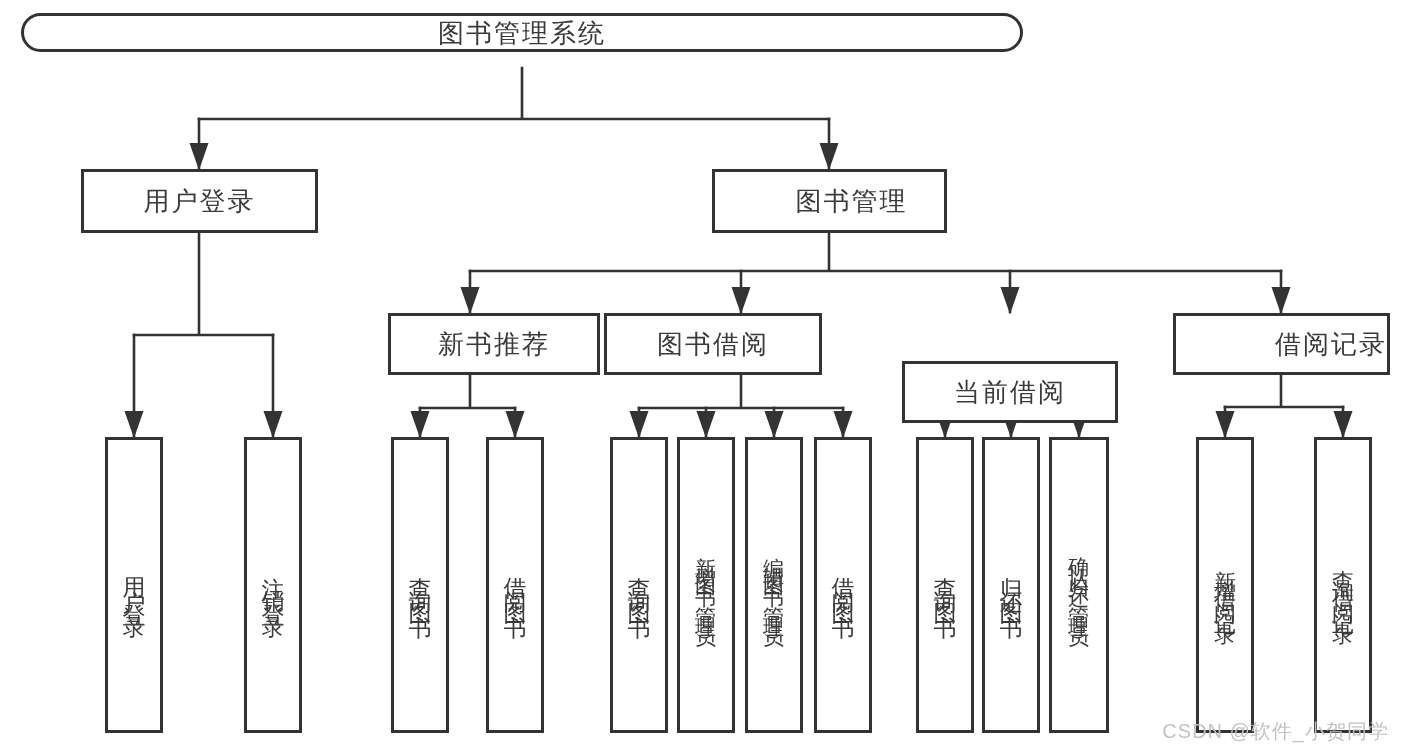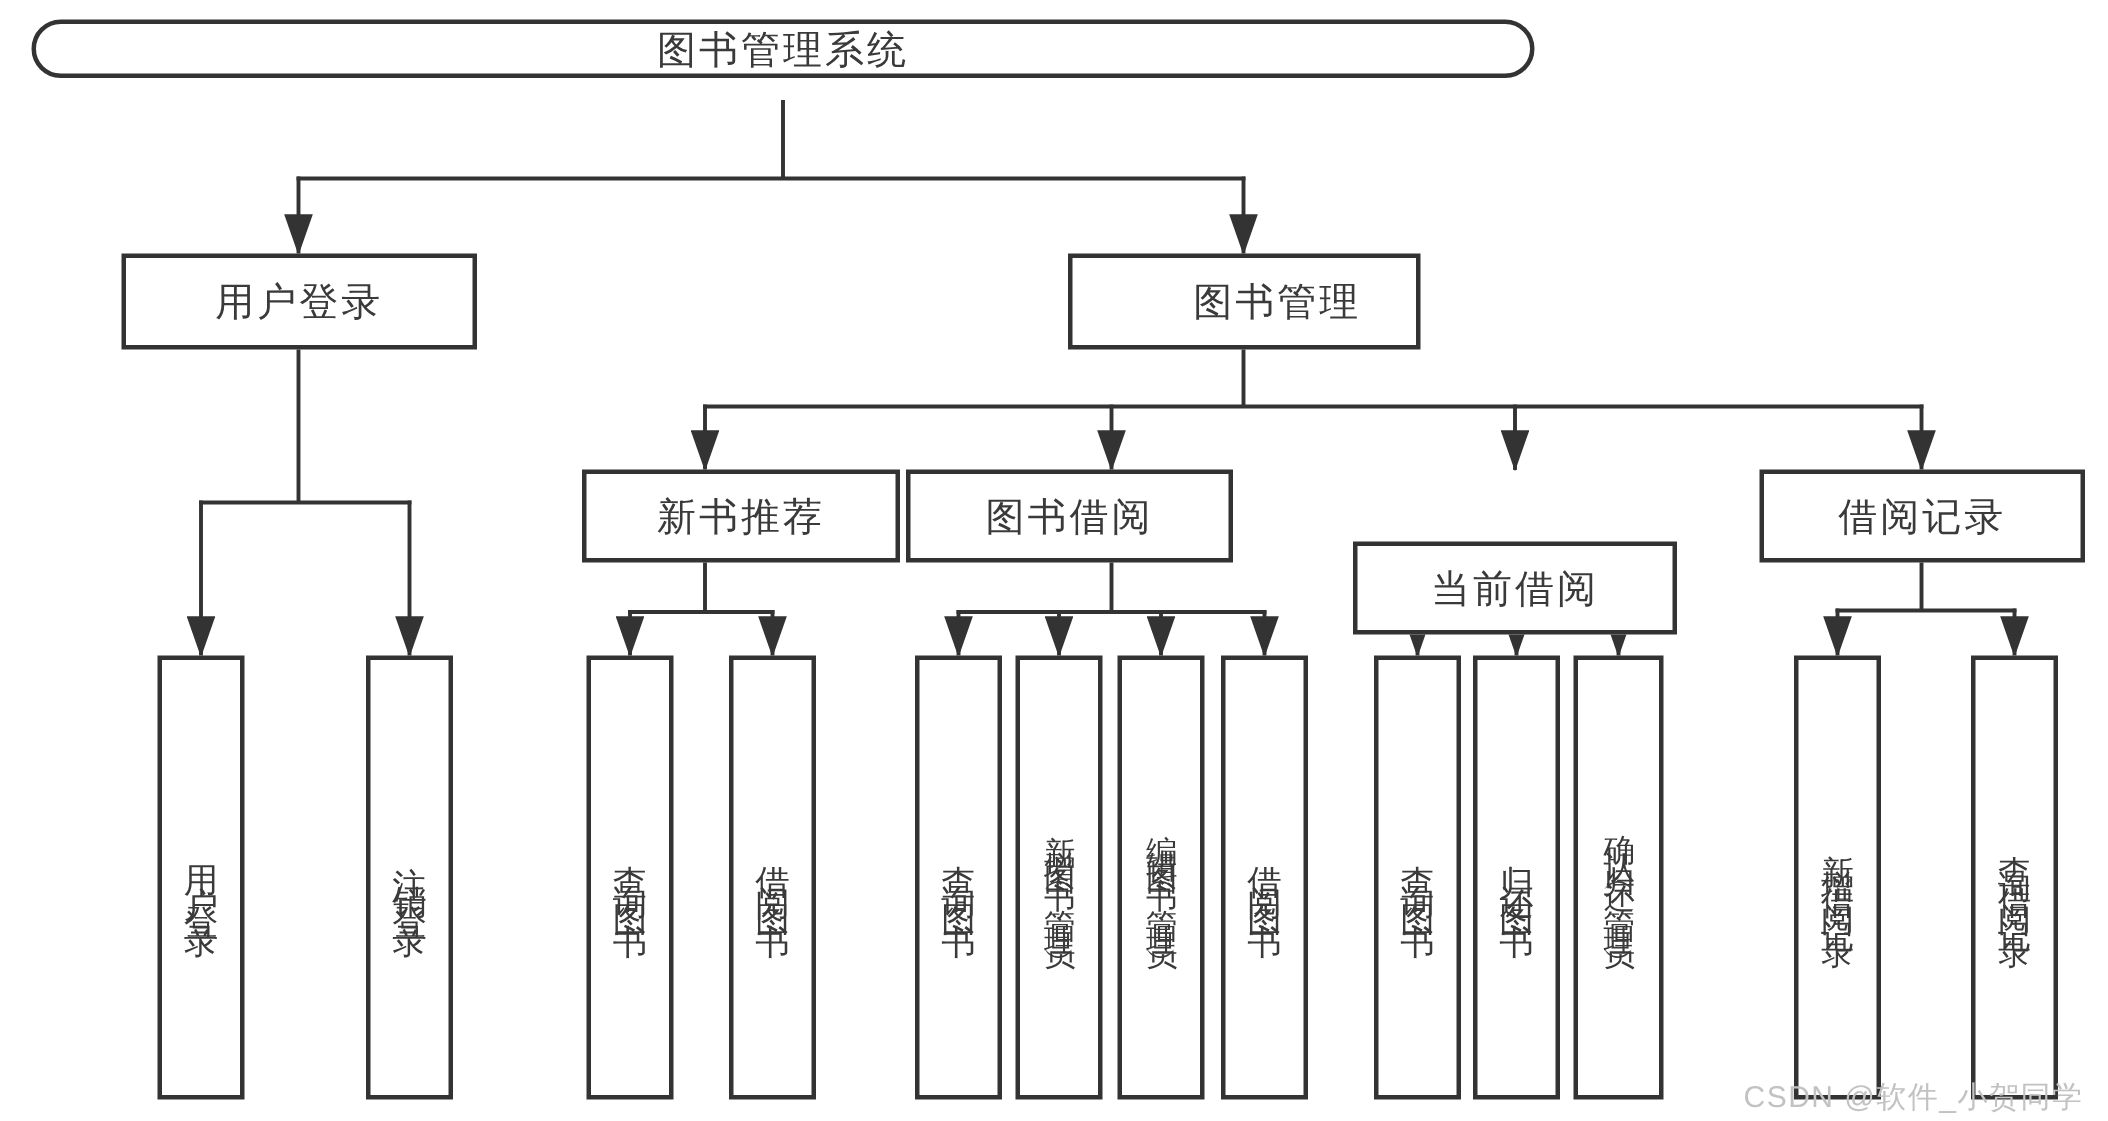--- a/index.html
+++ b/index.html
@@ -95,21 +95,21 @@
 
   <div class="box" style="left:342px;top:313px;width:212px;height:62px;margin-left:46px;">
     <span class="hlabel">新书推荐</span>
   </div>
   <div class="box" style="left:604px;top:313px;width:218px;height:62px;">
     <span class="hlabel">图书借阅</span>
   </div>
   <div class="box" style="left:902px;top:313px;width:216px;height:62px;margin-top:48px;">
     <span class="hlabel">当前借阅</span>
   </div>
-  <div class="box" style="left:1173px;top:313px;width:217px;height:62px;">
+  <div class="box" style="left:1173px;top:313px;width:217px;height:62px;justify-content:flex-end;">
     <span class="hlabel">借阅记录</span>
   </div>
 
   <div class="box leaf" style="left:105px;">
     <span class="vtext">用户登录</span>
   </div>
   <div class="box leaf" style="left:244px;">
     <span class="vtext">注销登录</span>
   </div>
 

